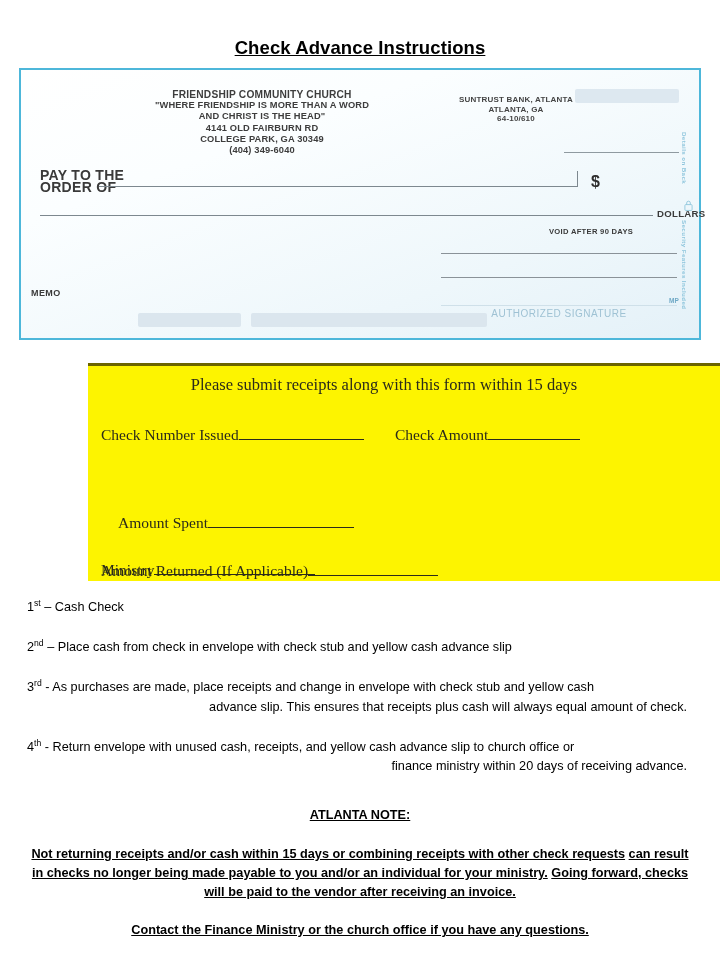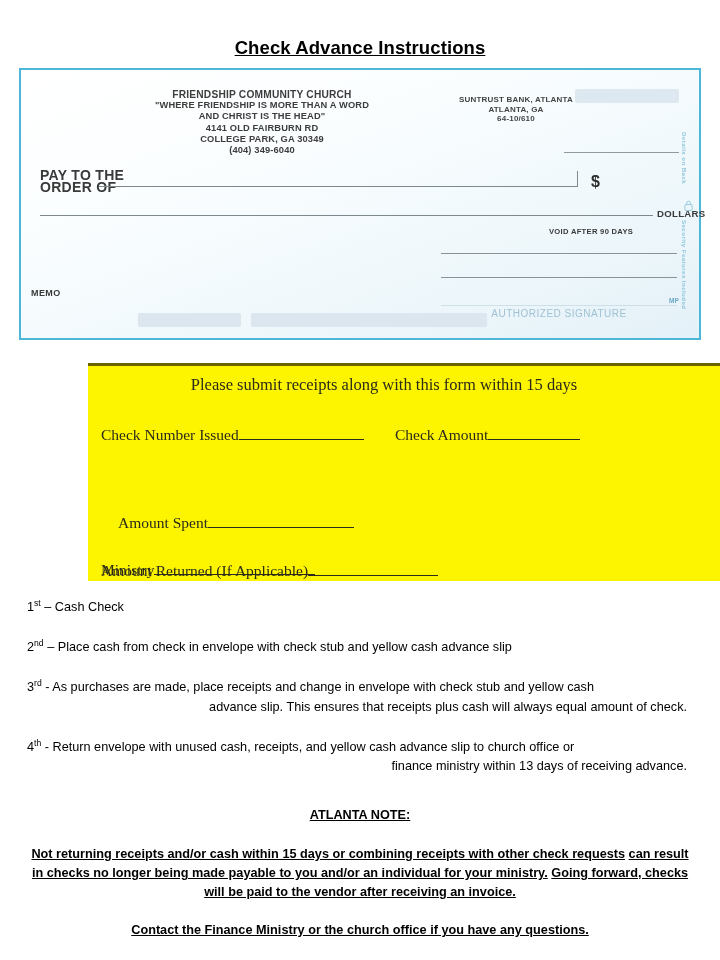--- a/index.html
+++ b/index.html
@@ -299,21 +299,21 @@
   </div>
   <div class="step">
     <span>2</span><sup>nd</sup><span> – Place cash from check in envelope with check stub and yellow cash advance slip</span>
   </div>
   <div class="step">
     <span>3</span><sup>rd</sup><span> - As purchases are made, place receipts and change in envelope with check stub and yellow cash</span>
     <span class="cont">advance slip.  This ensures that receipts plus cash will always equal amount of check.</span>
   </div>
   <div class="step">
     <span>4</span><sup>th</sup><span> - Return envelope with unused cash, receipts, and yellow cash advance slip to church office or</span>
-    <span class="cont">finance ministry within 13 days of receiving advance.</span>
+    <span class="cont">finance ministry within 20 days of receiving advance.</span>
   </div>
 </div>
 
 <div class="note-head">ATLANTA NOTE:</div>
 <div class="note-body">
   <span>Not returning receipts and/or cash within 15 days or combining receipts with other check requests</span>
   <span>can result in checks no longer being made payable to you and/or an individual for your ministry.</span>
   <span>Going forward, checks will be paid to the vendor after receiving an invoice.</span>
 </div>
 <div class="contact">Contact the Finance Ministry or the church office if you have any questions.</div>

